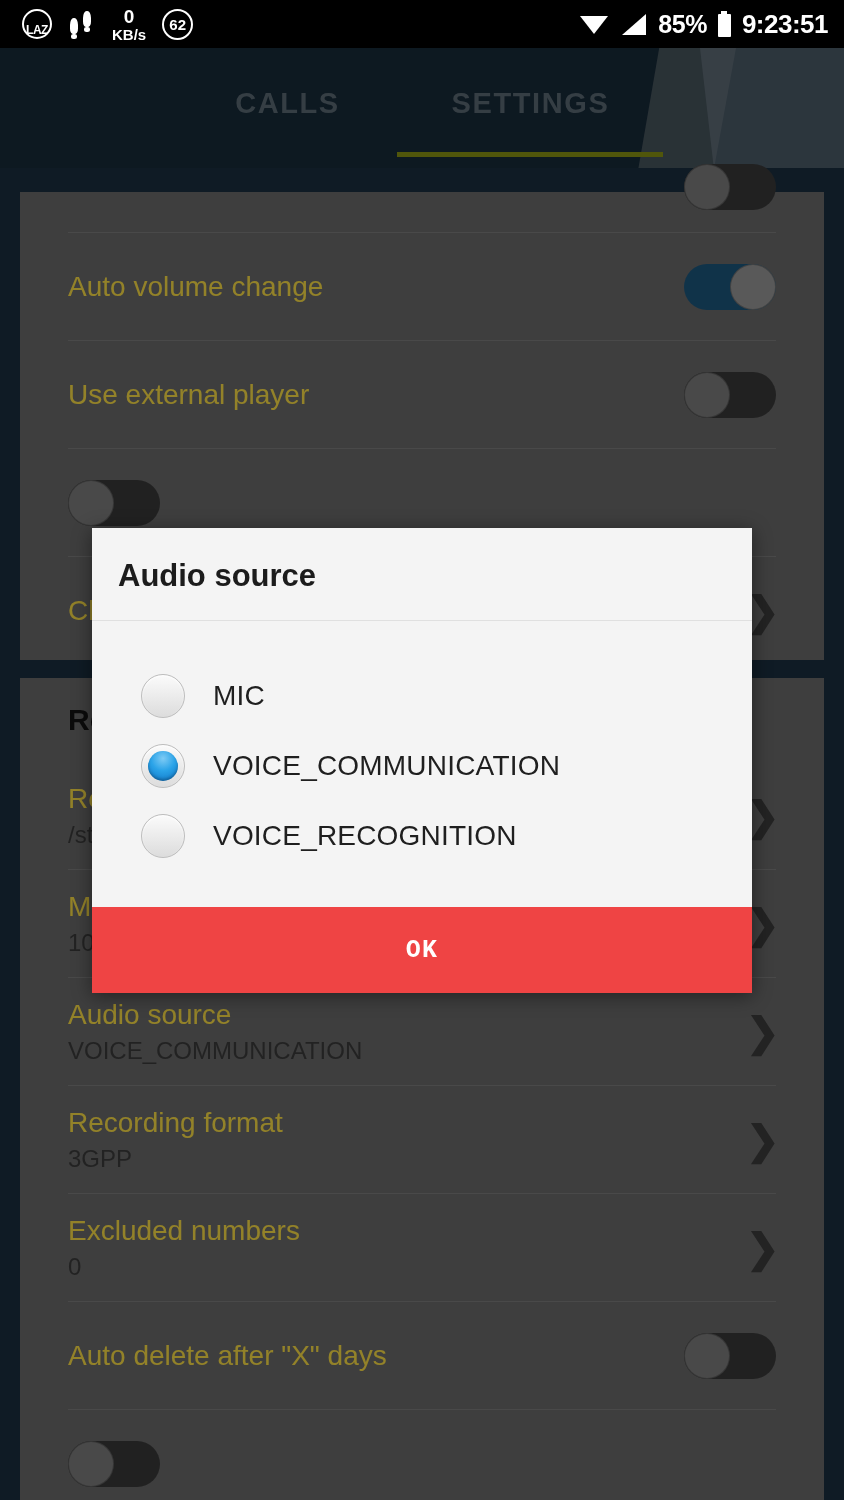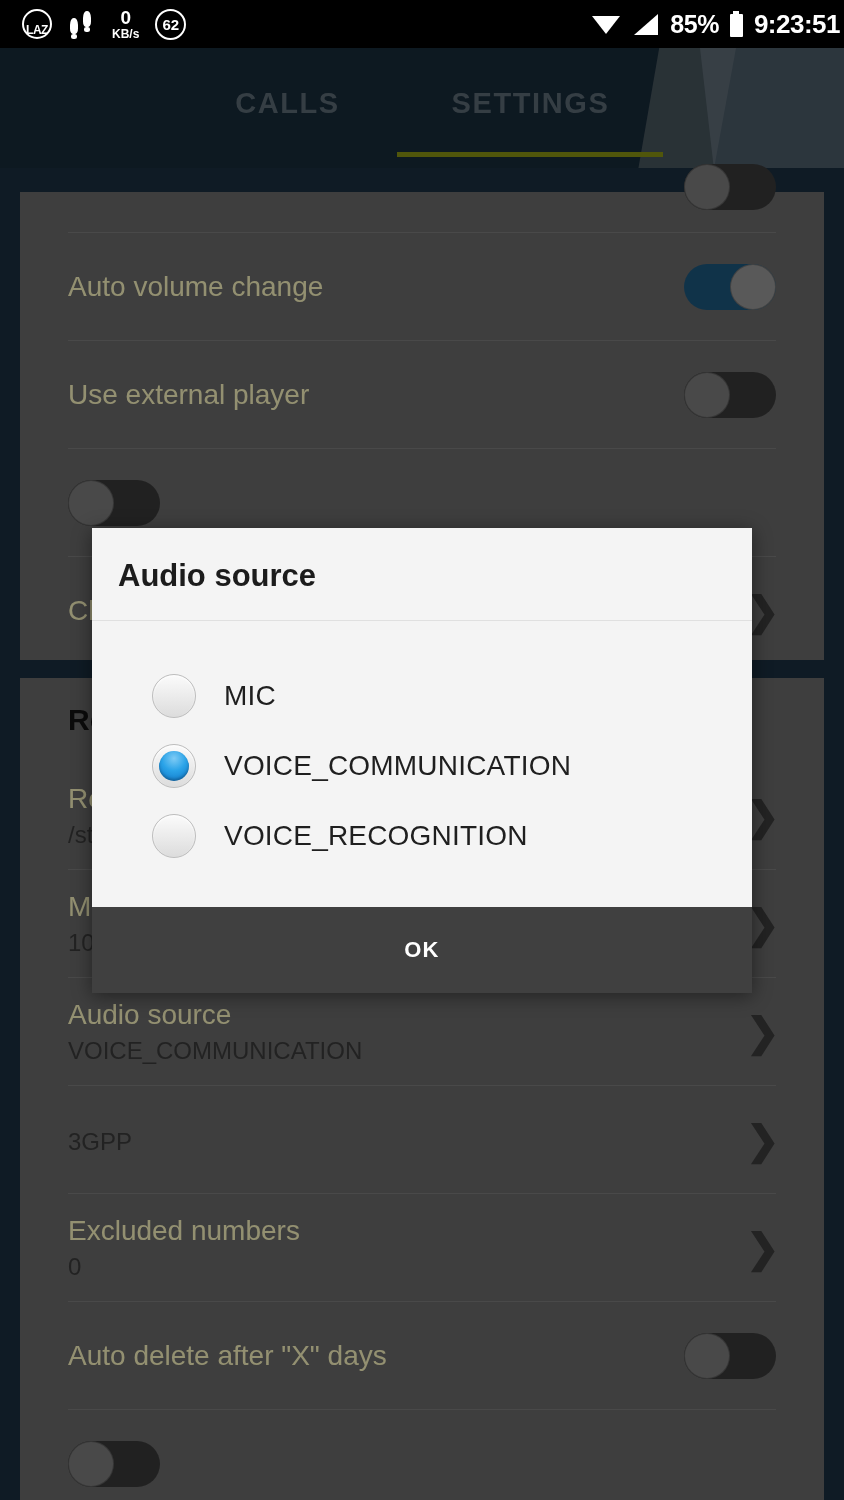--- a/index.html
+++ b/index.html
@@ -18,36 +18,36 @@
 
   
   #statusbar {
     position: absolute; left: 0; top: 0;
     width: 844px; height: 48px;
     background: #000;
     display: flex; align-items: center;
     color: #fff;
   }
   .sb-left { display: flex; align-items: center; gap: 16px; padding-left: 22px; }
-  .sb-right { display: flex; align-items: center; gap: 11px; margin-left: auto; padding-right: 4px; }
+  .sb-right { display: flex; align-items: center; gap: 11px; margin-left: auto; padding-right: 16px; }
   .laz-icon {
     width: 30px; height: 30px; border-radius: 50%;
     border: 2.5px solid #fff;
     display: flex; align-items: flex-end; justify-content: center;
     font-size: 12px; font-weight: bold; letter-spacing: -0.5px;
   }
   .steps-icon { font-size: 22px; line-height: 1; position: relative; width: 28px; height: 30px; }
   .steps-icon i { position: absolute; display: block; background: #fff; border-radius: 45% 45% 35% 35%; }
   .steps-icon i.a { width: 8px; height: 16px; left: 2px; top: 9px; }
   .steps-icon i.b { width: 6px; height: 5px; left: 3px; top: 25px; border-radius: 40%; }
   .steps-icon i.c { width: 8px; height: 16px; left: 15px; top: 2px; }
   .steps-icon i.d { width: 6px; height: 5px; left: 16px; top: 18px; border-radius: 40%; }
   .netspeed { text-align: center; line-height: 1; }
   .netspeed .num { font-size: 19px; font-weight: bold; display: block; }
-  .netspeed .unit { font-size: 12px; font-weight: bold; display: block; margin-top: 1px; }
+  .netspeed .unit { font-size: 15px; font-weight: bold; display: block; margin-top: 1px; }
   .circle85 {
     width: 31px; height: 31px; border-radius: 50%;
     border: 2.5px solid #fff;
     display: flex; align-items: center; justify-content: center;
     font-size: 15px; font-weight: bold;
   }
   .wifi-icon { width: 30px; height: 22px; position: relative; }
   .wifi-icon svg { display: block; }
   .signal-icon { width: 27px; height: 23px; }
   .pct { font-size: 25px; font-weight: bold; letter-spacing: -0.5px; }
@@ -102,21 +102,21 @@
   #card1 { top: 192px; height: 468px; }
   #card2 { top: 678px; height: 822px; }
 
   .row {
     position: relative;
     padding: 0 48px 0 48px;
     display: flex; align-items: center;
     min-height: 107px;
   }
   .row .texts { display: flex; flex-direction: column; justify-content: center; flex: 1; }
-  .row .title { font-size: 28px; color: #fef9c3; line-height: 1.25; }
+  .row .title { font-size: 28px; color: #fde047; line-height: 1.25; }
   .row .sub { font-size: 24px; color: #3c3c3c; margin-top: 5px; line-height: 1.2; }
   .sec-head { font-size: 30px; font-weight: bold; color: #141414; }
   .divider { height: 1px; background: rgba(255,255,255,0.14); margin: 0 48px; }
 
   
   .toggle { width: 92px; height: 46px; border-radius: 23px; position: relative; flex: none; }
   .toggle.off { background: #3a3a3a; }
   .toggle.on  { background: #1d587f; }
   .toggle .knob {
     position: absolute; top: 0; width: 46px; height: 46px;
@@ -144,44 +144,45 @@
     width: 660px;
     background: #f4f4f4;
     box-shadow: 0 3px 18px rgba(0,0,0,0.45);
     overflow: hidden;
   }
   #dialog-title {
     font-size: 31px; font-weight: bold; color: #1c1c1c;
     padding: 30px 26px 26px 26px;
     border-bottom: 1px solid #e0e0e0;
   }
-  #dialog-body { padding: 40px 0 36px 16px; }
+  #dialog-body { padding: 40px 0 36px 5px; }
   .radio-row {
     display: flex; align-items: center;
     padding: 13px 0 13px 44px;
   }
   .radio {
     width: 44px; height: 44px; border-radius: 50%;
     flex: none;
     background: linear-gradient(to bottom, #fbfbfb, #dcdcdc);
     border: 1px solid #bdbdbd;
     box-shadow: inset 0 1px 2px rgba(255,255,255,0.9);
     display: flex; align-items: center; justify-content: center;
   }
   .radio .inner { width: 30px; height: 30px; border-radius: 50%; background: transparent; }
   .radio.checked .inner {
     background: radial-gradient(circle at 50% 25%, #7ecbf5 0%, #2aa3e8 45%, #0d72c4 100%);
     box-shadow: inset 0 -2px 3px rgba(0,0,0,0.25);
   }
   .radio-label { font-size: 28px; color: #1f1f1f; margin-left: 28px; letter-spacing: 0.2px; }
   #dialog-ok {
-    height: 86px; background: #404040;
+    height: 86px; background: #ef4444;
     display: flex; align-items: center; justify-content: center;
-    color: #fff; font-size: 22px; font-weight: bold; letter-spacing: 1.2px;
+    color: #fff; font-size: 25px; font-weight: bold; letter-spacing: 1.2px;
     cursor: pointer;
+    font-family: Liberation Mono, monospace;
   }
 </style>
 </head>
 <body>
 
 <div id="screen">
 
   <div id="statusbar">
     <div class="sb-left">
       <div class="laz-icon">
@@ -299,20 +300,21 @@
       <div class="texts">
         <div class="title">Audio source</div>
         <div class="sub">VOICE_COMMUNICATION</div>
       </div>
       <div class="chev">❯</div>
     </div>
     <div class="divider"></div>
 
     <div class="row">
       <div class="texts">
+        <div class="title">Recording format</div>
         <div class="sub">3GPP</div>
       </div>
       <div class="chev">❯</div>
     </div>
     <div class="divider"></div>
 
     <div class="row">
       <div class="texts">
         <div class="title">Excluded numbers</div>
         <div class="sub">0</div>

